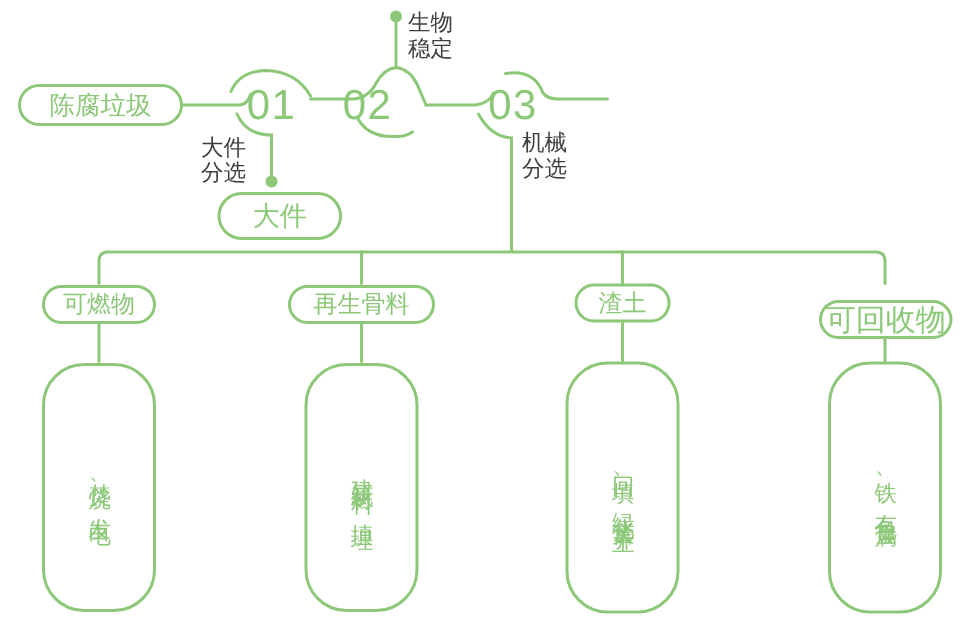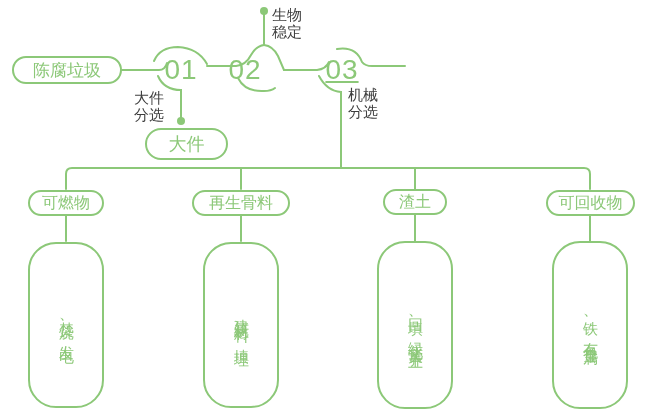--- a/index.html
+++ b/index.html
@@ -73,41 +73,41 @@
     <path d="M590,215 V241"></path>
 
     <circle cx="264" cy="11" r="4" fill="#8CC878"></circle>
     <circle cx="181" cy="121" r="4" fill="#8CC878"></circle>
   </svg>
 
   <div class="pill" style="left:12px; top:56px; width:110px; height:28px; font-size:17px;">陈腐垃圾</div>
 
   <div class="num" style="left:181px; top:55px;">01</div>
   <div class="num" style="left:245px; top:55px;">02</div>
-  <div class="num" style="left:342px; top:55px;text-decoration:underline;">03</div>
+  <div class="num" style="left:342px; top:55px;">03</div>
 
   <div class="dark-label" style="left:134px; top:90px;">
     <span>大件</span>
     <span>分选</span>
   </div>
   <div class="dark-label" style="left:272px; top:7px;">
     <span>生物</span>
     <span>稳定</span>
   </div>
   <div class="dark-label" style="left:348px; top:87px;">
     <span>机械</span>
     <span>分选</span>
   </div>
 
   <div class="pill" style="left:145px; top:128px; width:83px; height:32px; font-size:18px;">大件</div>
 
   <div class="pill" style="left:28px;  top:190px; width:76px; height:26px; font-size:16px;">可燃物</div>
   <div class="pill" style="left:192px; top:190px; width:98px; height:26px; font-size:16px;">再生骨料</div>
   <div class="pill" style="left:383px; top:189px; width:64px; height:26px; font-size:16px;">渣土</div>
-  <div class="pill" style="left:546px; top:190px; width:89px; height:26px; font-size:16px;">可回收物</div>
+  <div class="pill" style="left:546px; top:200px; width:89px; height:26px; font-size:20px;">可回收物</div>
 
   <div class="vbox" style="left:28px;  top:242px;">
     <div class="vtext">焚烧、发电</div>
   </div>
   <div class="vbox" style="left:203px; top:242px;">
     <div class="vtext">建筑材料、填埋</div>
   </div>
   <div class="vbox" style="left:377px; top:241px; height:168px;">
     <div class="vtext">回填、绿化营养土</div>
   </div>

